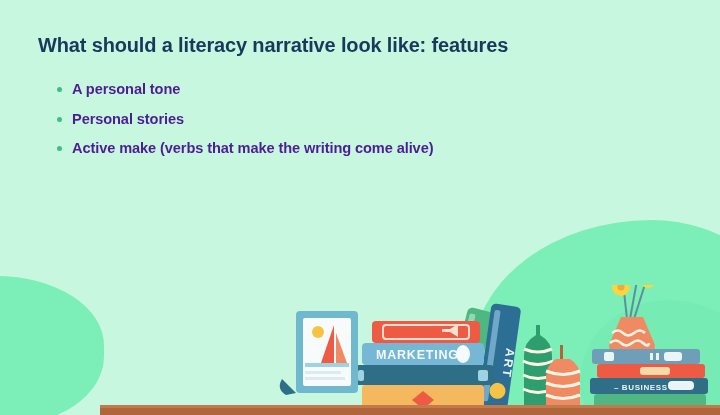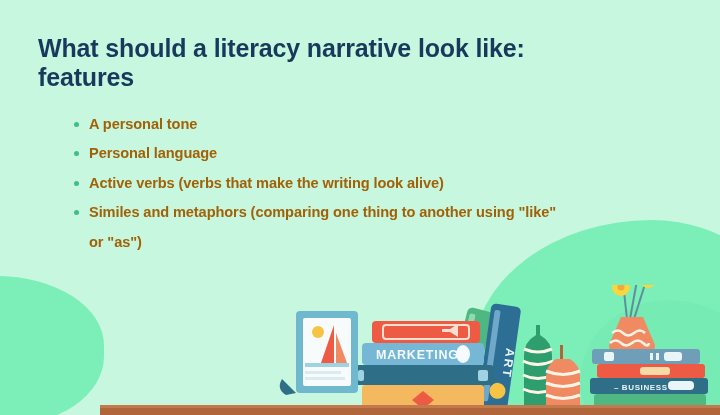--- a/index.html
+++ b/index.html
@@ -58,42 +58,41 @@
   .content {
     position: absolute;
     left: 0;
     top: 0;
     width: 620px;
     z-index: 5;
   }
   .slide-title {
     margin: 0;
     padding: 34px 0 0 38px;
-    font-size: 25px;
+    font-size: 20px;
     font-weight: bold;
     letter-spacing: -0.15px;
     color: #17395C;
     line-height: 1.15;
   }
 
   ul.bullets {
     list-style: none;
     margin: 18px 0 0 0;
     padding: 0 0 0 72px;
   }
   ul.bullets > li {
     position: relative;
-    color: #a16207;
+    color: #4c1d95;
     font-size: 14.6px;
     line-height: 29.5px;
     font-weight: 600;
     letter-spacing: -0.1px;
     max-width: 470px;
     margin-bottom: 0;
-    margin-left: 17px;
   }
   ul.bullets > li .dot {
     position: absolute;
     left: -15px;
     top: 12px;
     width: 5px;
     height: 5px;
     border-radius: 50%;
     background: #3FBE8B;
   }
@@ -123,29 +122,25 @@
 
     <h1 class="slide-title">What should a literacy narrative look like: features</h1>
 
     <ul class="bullets">
       <li>
         <span class="dot"></span>
         <span>A personal tone</span>
       </li>
       <li>
         <span class="dot"></span>
-        <span>Personal language</span>
+        <span>Personal stories</span>
       </li>
       <li>
         <span class="dot"></span>
-        <span>Active verbs (verbs that make the writing look alive)</span>
-      </li>
-      <li>
-        <span class="dot"></span>
-        <span>Similes and metaphors (comparing one thing to another using "like" or "as")</span>
+        <span>Active make (verbs that make the writing come alive)</span>
       </li>
     </ul>
   </div>
 
   <div class="illustration">
     <svg width="720" height="130" viewBox="0 0 720 130" xmlns="http://www.w3.org/2000/svg">
 
       <g>
         <line x1="622" y1="-12" x2="627" y2="34" stroke="#5E8F9B" stroke-width="2"></line>
         <line x1="638" y1="-10" x2="630" y2="34" stroke="#5E8F9B" stroke-width="2"></line>

